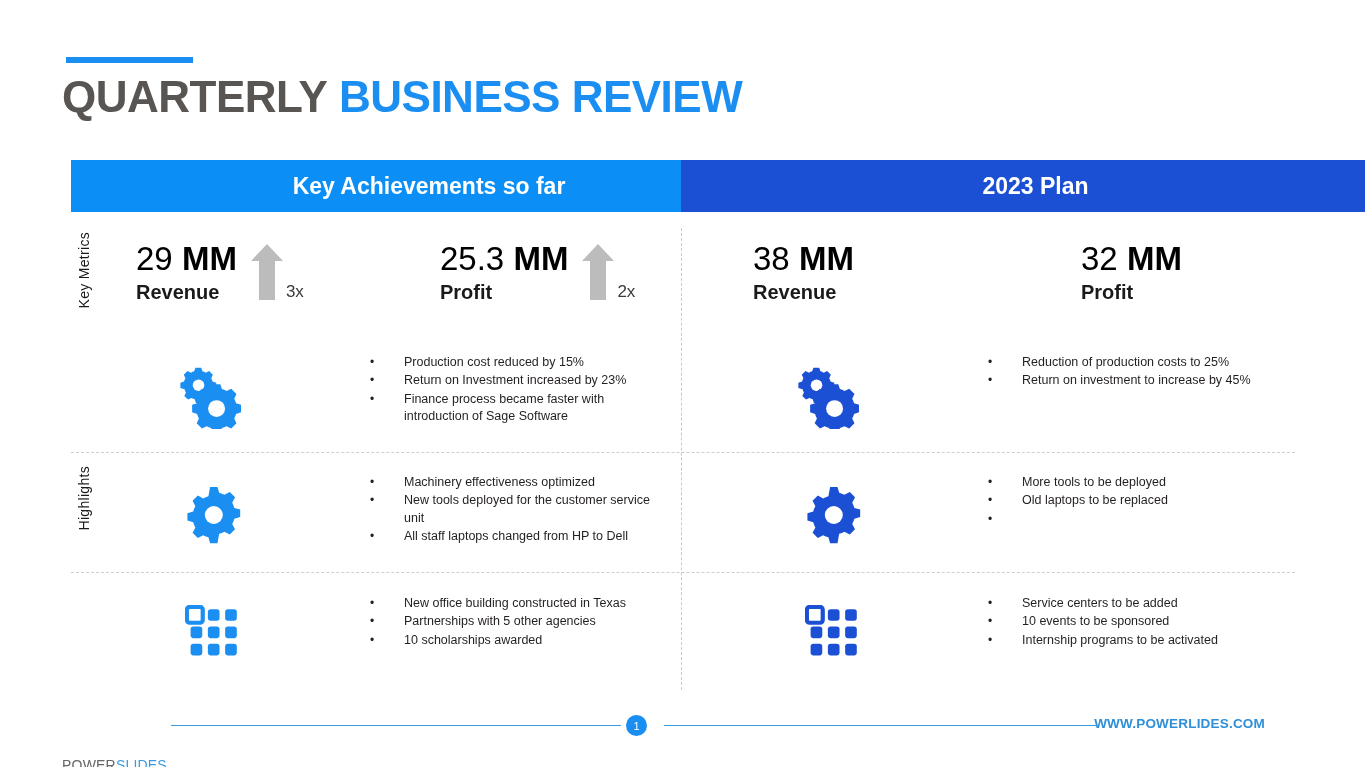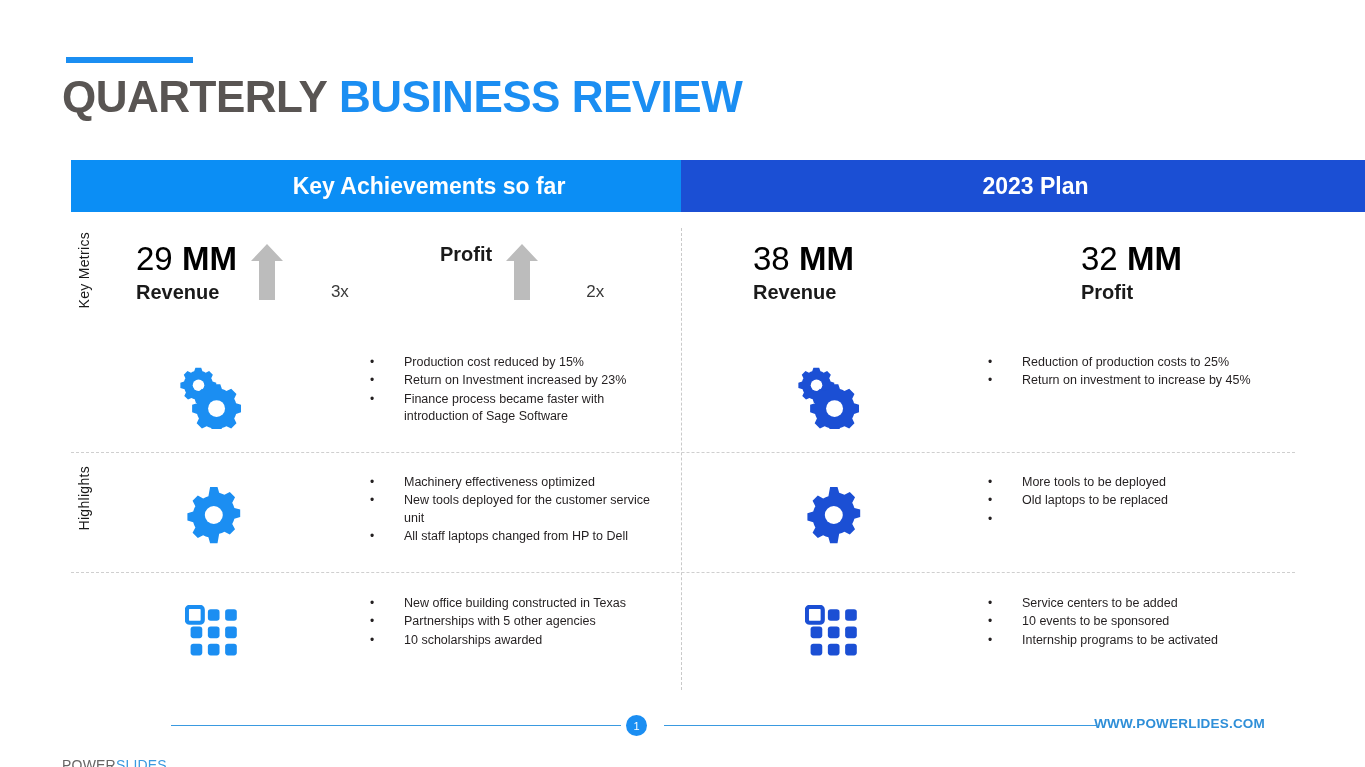--- a/index.html
+++ b/index.html
@@ -112,21 +112,20 @@
     font-size: 20px;
     color: #1a1a1a;
     margin-top: 3px;
     font-weight: bold;
   }
   .metric-arrow {
     display: flex;
     align-items: flex-end;
     margin-left: 14px;
     margin-top: 4px;
-    gap: 45px;
   }
   .arrow-glyph { display: block; }
   .arrow-mult {
     font-size: 17px;
     color: #3a3a3a;
     margin-left: 3px;
     margin-bottom: 2px;
   }
 
   .metric-1 { left: 136px; top: 240px; }
@@ -261,20 +260,23 @@
       <svg width="32" height="56" viewBox="0 0 32 56" aria-hidden="true">
         <polygon points="16,0 32,17 24,17 24,56 8,56 8,17 0,17" fill="#bcbcbc"></polygon>
       </svg>
     </span>
     <span class="arrow-mult">3x</span>
   </div>
 </div>
 
 <div class="metric metric-2">
   <div class="metric-text">
+    <div class="metric-value">
+      <span class="num">25.3</span><span class="num">&nbsp;</span><span class="unit">MM</span>
+    </div>
     <div class="metric-name">Profit</div>
   </div>
   <div class="metric-arrow">
     <span class="arrow-glyph">
       <svg width="32" height="56" viewBox="0 0 32 56" aria-hidden="true">
         <polygon points="16,0 32,17 24,17 24,56 8,56 8,17 0,17" fill="#bcbcbc"></polygon>
       </svg>
     </span>
     <span class="arrow-mult">2x</span>
   </div>

